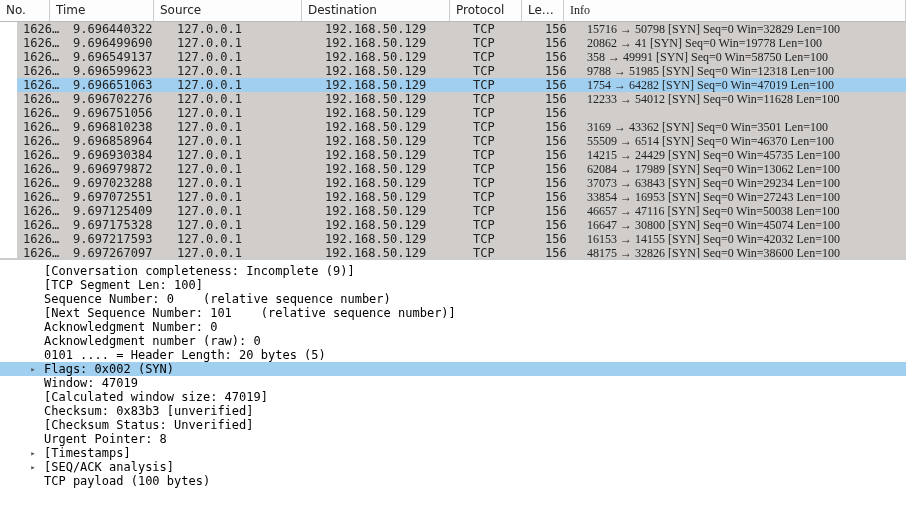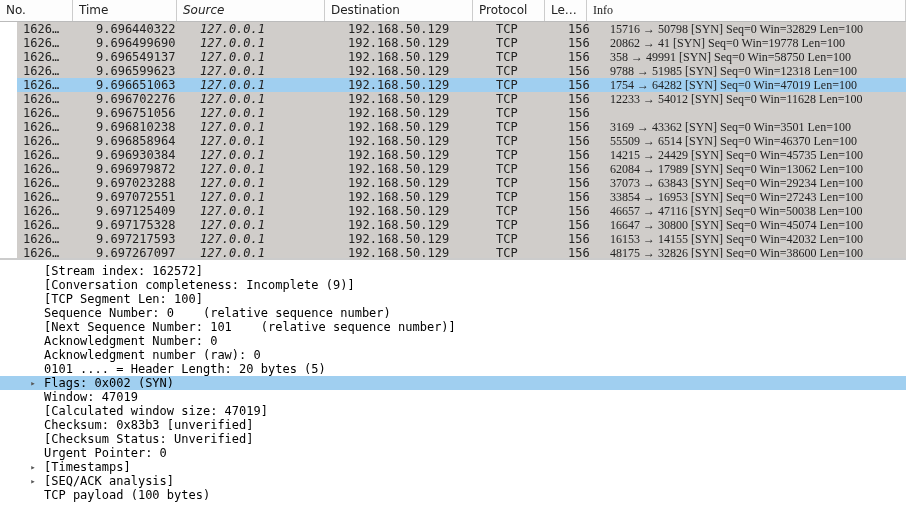--- a/index.html
+++ b/index.html
@@ -50,23 +50,23 @@
 .packet-row.selected {
   background: #a0cff0;
 }
 .packet-row .col {
   padding: 0 6px;
   white-space: nowrap;
   overflow: hidden;
   text-overflow: ellipsis;
   line-height: 14px;
 }
-.col-no    { width: 73px; }
+.col-no    { width: 50px; }
 .col-time  { width: 104px; }
-.col-src   { width: 148px; font-style: italic; }
+.col-src   { width: 148px; }
 .col-dst   { width: 148px; }
 .col-proto { width: 72px; }
 .col-len   { width: 42px; }
 .col-info  { flex: 1; font-family: Liberation Serif, serif; }
 
 .details-pane {
   height: 253px;
   overflow: auto;
   background: #fff;
   padding: 4px 0 4px 0;
@@ -257,31 +257,30 @@
         <div class="col col-dst">192.168.50.129</div>
         <div class="col col-proto">TCP</div>
         <div class="col col-len">156</div>
         <div class="col col-info">48175 → 32826 [SYN] Seq=0 Win=38600 Len=100</div>
       </div>
     </div>
 </div>
 
 <div class="details-pane">
   <div id="detail-lines">
-      <div class="details-line"><span style="display: inline-block; width: 40px;"></span><span>[Stream index: 162572]</span></div>
       <div class="details-line"><span style="display: inline-block; width: 40px;"></span><span>[Conversation completeness: Incomplete (9)]</span></div>
       <div class="details-line"><span style="display: inline-block; width: 40px;"></span><span>[TCP Segment Len: 100]</span></div>
       <div class="details-line"><span style="display: inline-block; width: 40px;"></span><span>Sequence Number: 0    (relative sequence number)</span></div>
       <div class="details-line"><span style="display: inline-block; width: 40px;"></span><span>[Next Sequence Number: 101    (relative sequence number)]</span></div>
       <div class="details-line"><span style="display: inline-block; width: 40px;"></span><span>Acknowledgment Number: 0</span></div>
       <div class="details-line"><span style="display: inline-block; width: 40px;"></span><span>Acknowledgment number (raw): 0</span></div>
       <div class="details-line"><span style="display: inline-block; width: 40px;"></span><span>0101 .... = Header Length: 20 bytes (5)</span></div>
       <div class="details-line selected has-expander" style="width: 100%;"><span style="display: inline-block; width: 22px;"></span><span class="expander">▸</span><span style="width: 4px; display: inline-block;"></span><span>Flags: 0x002 (SYN)</span></div>
       <div class="details-line"><span style="display: inline-block; width: 40px;"></span><span>Window: 47019</span></div>
       <div class="details-line"><span style="display: inline-block; width: 40px;"></span><span>[Calculated window size: 47019]</span></div>
       <div class="details-line"><span style="display: inline-block; width: 40px;"></span><span>Checksum: 0x83b3 [unverified]</span></div>
       <div class="details-line"><span style="display: inline-block; width: 40px;"></span><span>[Checksum Status: Unverified]</span></div>
-      <div class="details-line"><span style="display: inline-block; width: 40px;"></span><span>Urgent Pointer: 0</span></div>
+      <div class="details-line"><span style="display: inline-block; width: 40px;"></span><span>Urgent Pointer: 8</span></div>
       <div class="details-line has-expander"><span style="display: inline-block; width: 22px;"></span><span class="expander">▸</span><span style="width: 4px; display: inline-block;"></span><span>[Timestamps]</span></div>
       <div class="details-line has-expander"><span style="display: inline-block; width: 22px;"></span><span class="expander">▸</span><span style="width: 4px; display: inline-block;"></span><span>[SEQ/ACK analysis]</span></div>
       <div class="details-line"><span style="display: inline-block; width: 40px;"></span><span>TCP payload (100 bytes)</span></div>
     </div>
 </div>
 
 </body></html>

